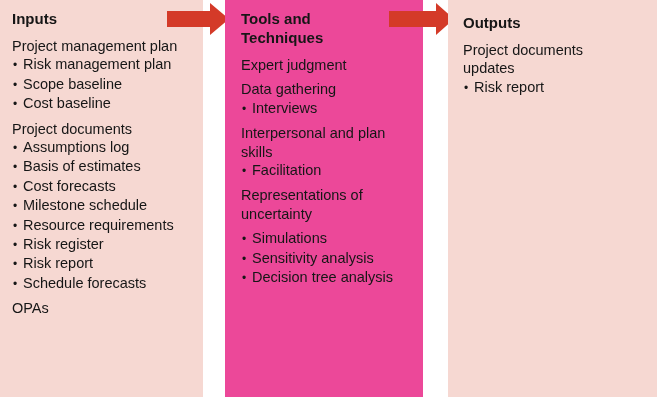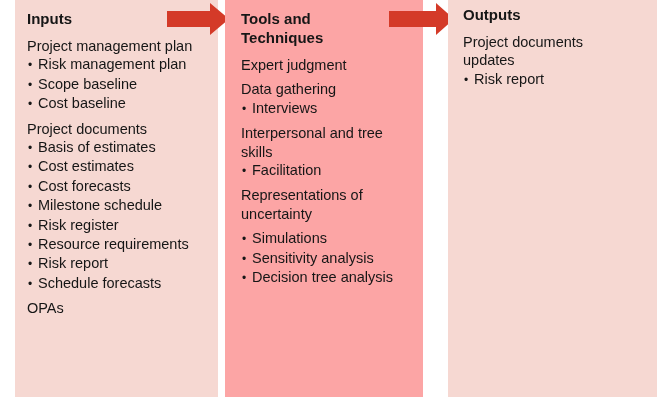--- a/index.html
+++ b/index.html
@@ -16,21 +16,21 @@
   .col {
     position: absolute;
     top: 0;
     height: 397px;
     box-sizing: border-box;
     font-size: 14.5px;
     line-height: 18.4px;
   }
   #col-0 { left: 0;     width: 203px; padding: 9px 6px 0 12px; }
   #col-1 { left: 225px; width: 198px; padding: 9px 6px 0 16px; }
-  #col-2 { left: 448px; width: 209px; padding: 5px 6px 0 15px; }
+  #col-2 { left: 448px; width: 209px; padding: 13px 6px 0 15px; }
 
   .heading {
     font-weight: bold;
     font-size: 15px;
     line-height: 19px;
     margin: 0 0 9px 0;
   }
   .group { margin: 0 0 6px 0; }
   .lead { }
   .bullet-line { white-space: nowrap; }
@@ -43,64 +43,64 @@
 
   .arrow { position: absolute; top: 2px; display: block; }
   #arrow-0 { left: 167px; }
   #arrow-1 { left: 389px; }
 </style>
 </head>
 <body style="background: rgb(255, 255, 255); color: rgb(22, 22, 22);">
 
 <div class="canvas">
 
-  <section class="col" id="col-0" style="background: rgb(246, 216, 210); margin-left: 15px;">
+  <section class="col" id="col-0" style="background: rgb(246, 216, 210);">
       <div class="heading">
         <div class="heading-line">Inputs</div>
       </div>
       <div class="group">
         <div class="lead">Project management plan</div>
         <div class="bullet-line"><span class="b">•</span><span class="bt">Risk management plan</span></div>
         <div class="bullet-line"><span class="b">•</span><span class="bt">Scope baseline</span></div>
         <div class="bullet-line"><span class="b">•</span><span class="bt">Cost baseline</span></div>
       </div>
       <div class="group">
         <div class="lead">Project documents</div>
+        <div class="bullet-line"><span class="b">•</span><span class="bt">Assumptions log</span></div>
         <div class="bullet-line"><span class="b">•</span><span class="bt">Basis of estimates</span></div>
-        <div class="bullet-line"><span class="b">•</span><span class="bt">Cost estimates</span></div>
         <div class="bullet-line"><span class="b">•</span><span class="bt">Cost forecasts</span></div>
         <div class="bullet-line"><span class="b">•</span><span class="bt">Milestone schedule</span></div>
+        <div class="bullet-line"><span class="b">•</span><span class="bt">Resource requirements</span></div>
         <div class="bullet-line"><span class="b">•</span><span class="bt">Risk register</span></div>
-        <div class="bullet-line"><span class="b">•</span><span class="bt">Resource requirements</span></div>
         <div class="bullet-line"><span class="b">•</span><span class="bt">Risk report</span></div>
         <div class="bullet-line"><span class="b">•</span><span class="bt">Schedule forecasts</span></div>
       </div>
       <div class="group">
         <div class="lead">OPAs</div>
       </div>
     </section>
 
   <svg class="arrow" id="arrow-0" width="64" height="34" viewBox="0 0 64 34" aria-hidden="true">
     <polygon points="0,9 43,9 43,1 62,17 43,33 43,25 0,25" fill="#d43a28"></polygon>
   </svg>
 
-  <section class="col" id="col-1" style="background: #fca5a5;">
+  <section class="col" id="col-1" style="background: #ec4899;">
       <div class="heading">
         <div class="heading-line">Tools and</div>
         <div class="heading-line">Techniques</div>
       </div>
       <div class="group">
         <div class="lead">Expert judgment</div>
       </div>
       <div class="group">
         <div class="lead">Data gathering</div>
         <div class="bullet-line"><span class="b">•</span><span class="bt">Interviews</span></div>
       </div>
       <div class="group">
-        <div class="lead">Interpersonal and tree</div>
+        <div class="lead">Interpersonal and plan</div>
         <div class="lead">skills</div>
         <div class="bullet-line"><span class="b">•</span><span class="bt">Facilitation</span></div>
       </div>
       <div class="group">
         <div class="lead">Representations of</div>
         <div class="lead">uncertainty</div>
       </div>
       <div class="group">
         <div class="bullet-line"><span class="b">•</span><span class="bt">Simulations</span></div>
         <div class="bullet-line"><span class="b">•</span><span class="bt">Sensitivity analysis</span></div>

